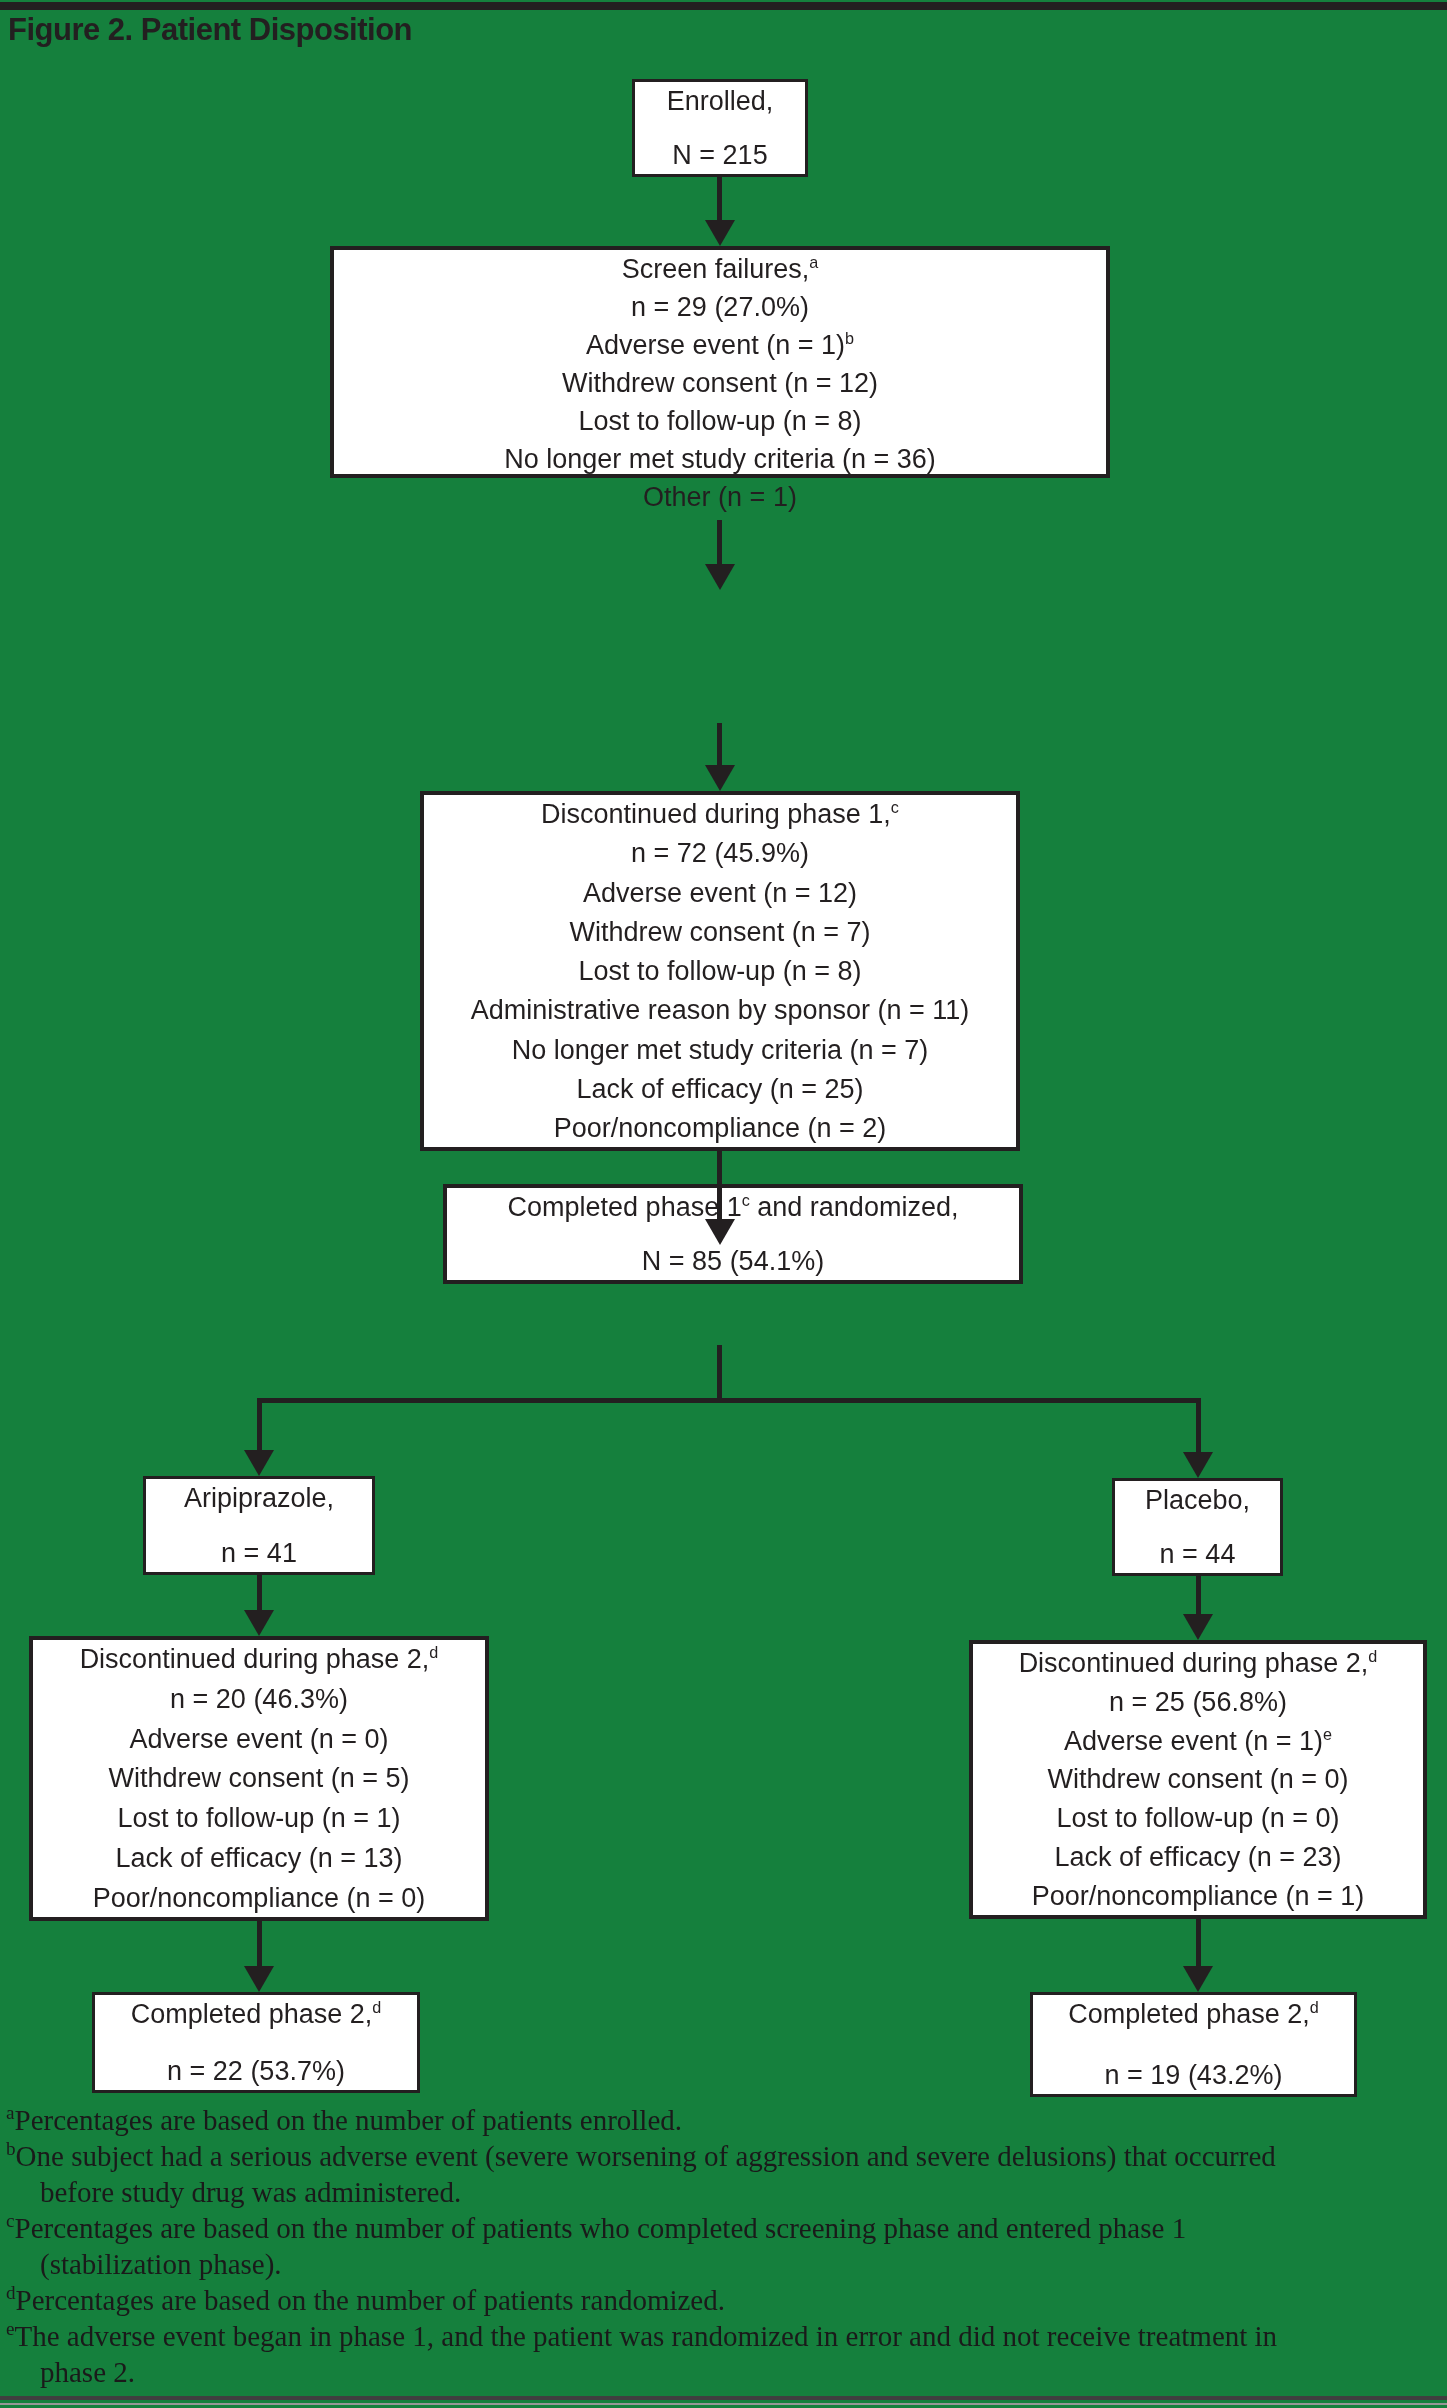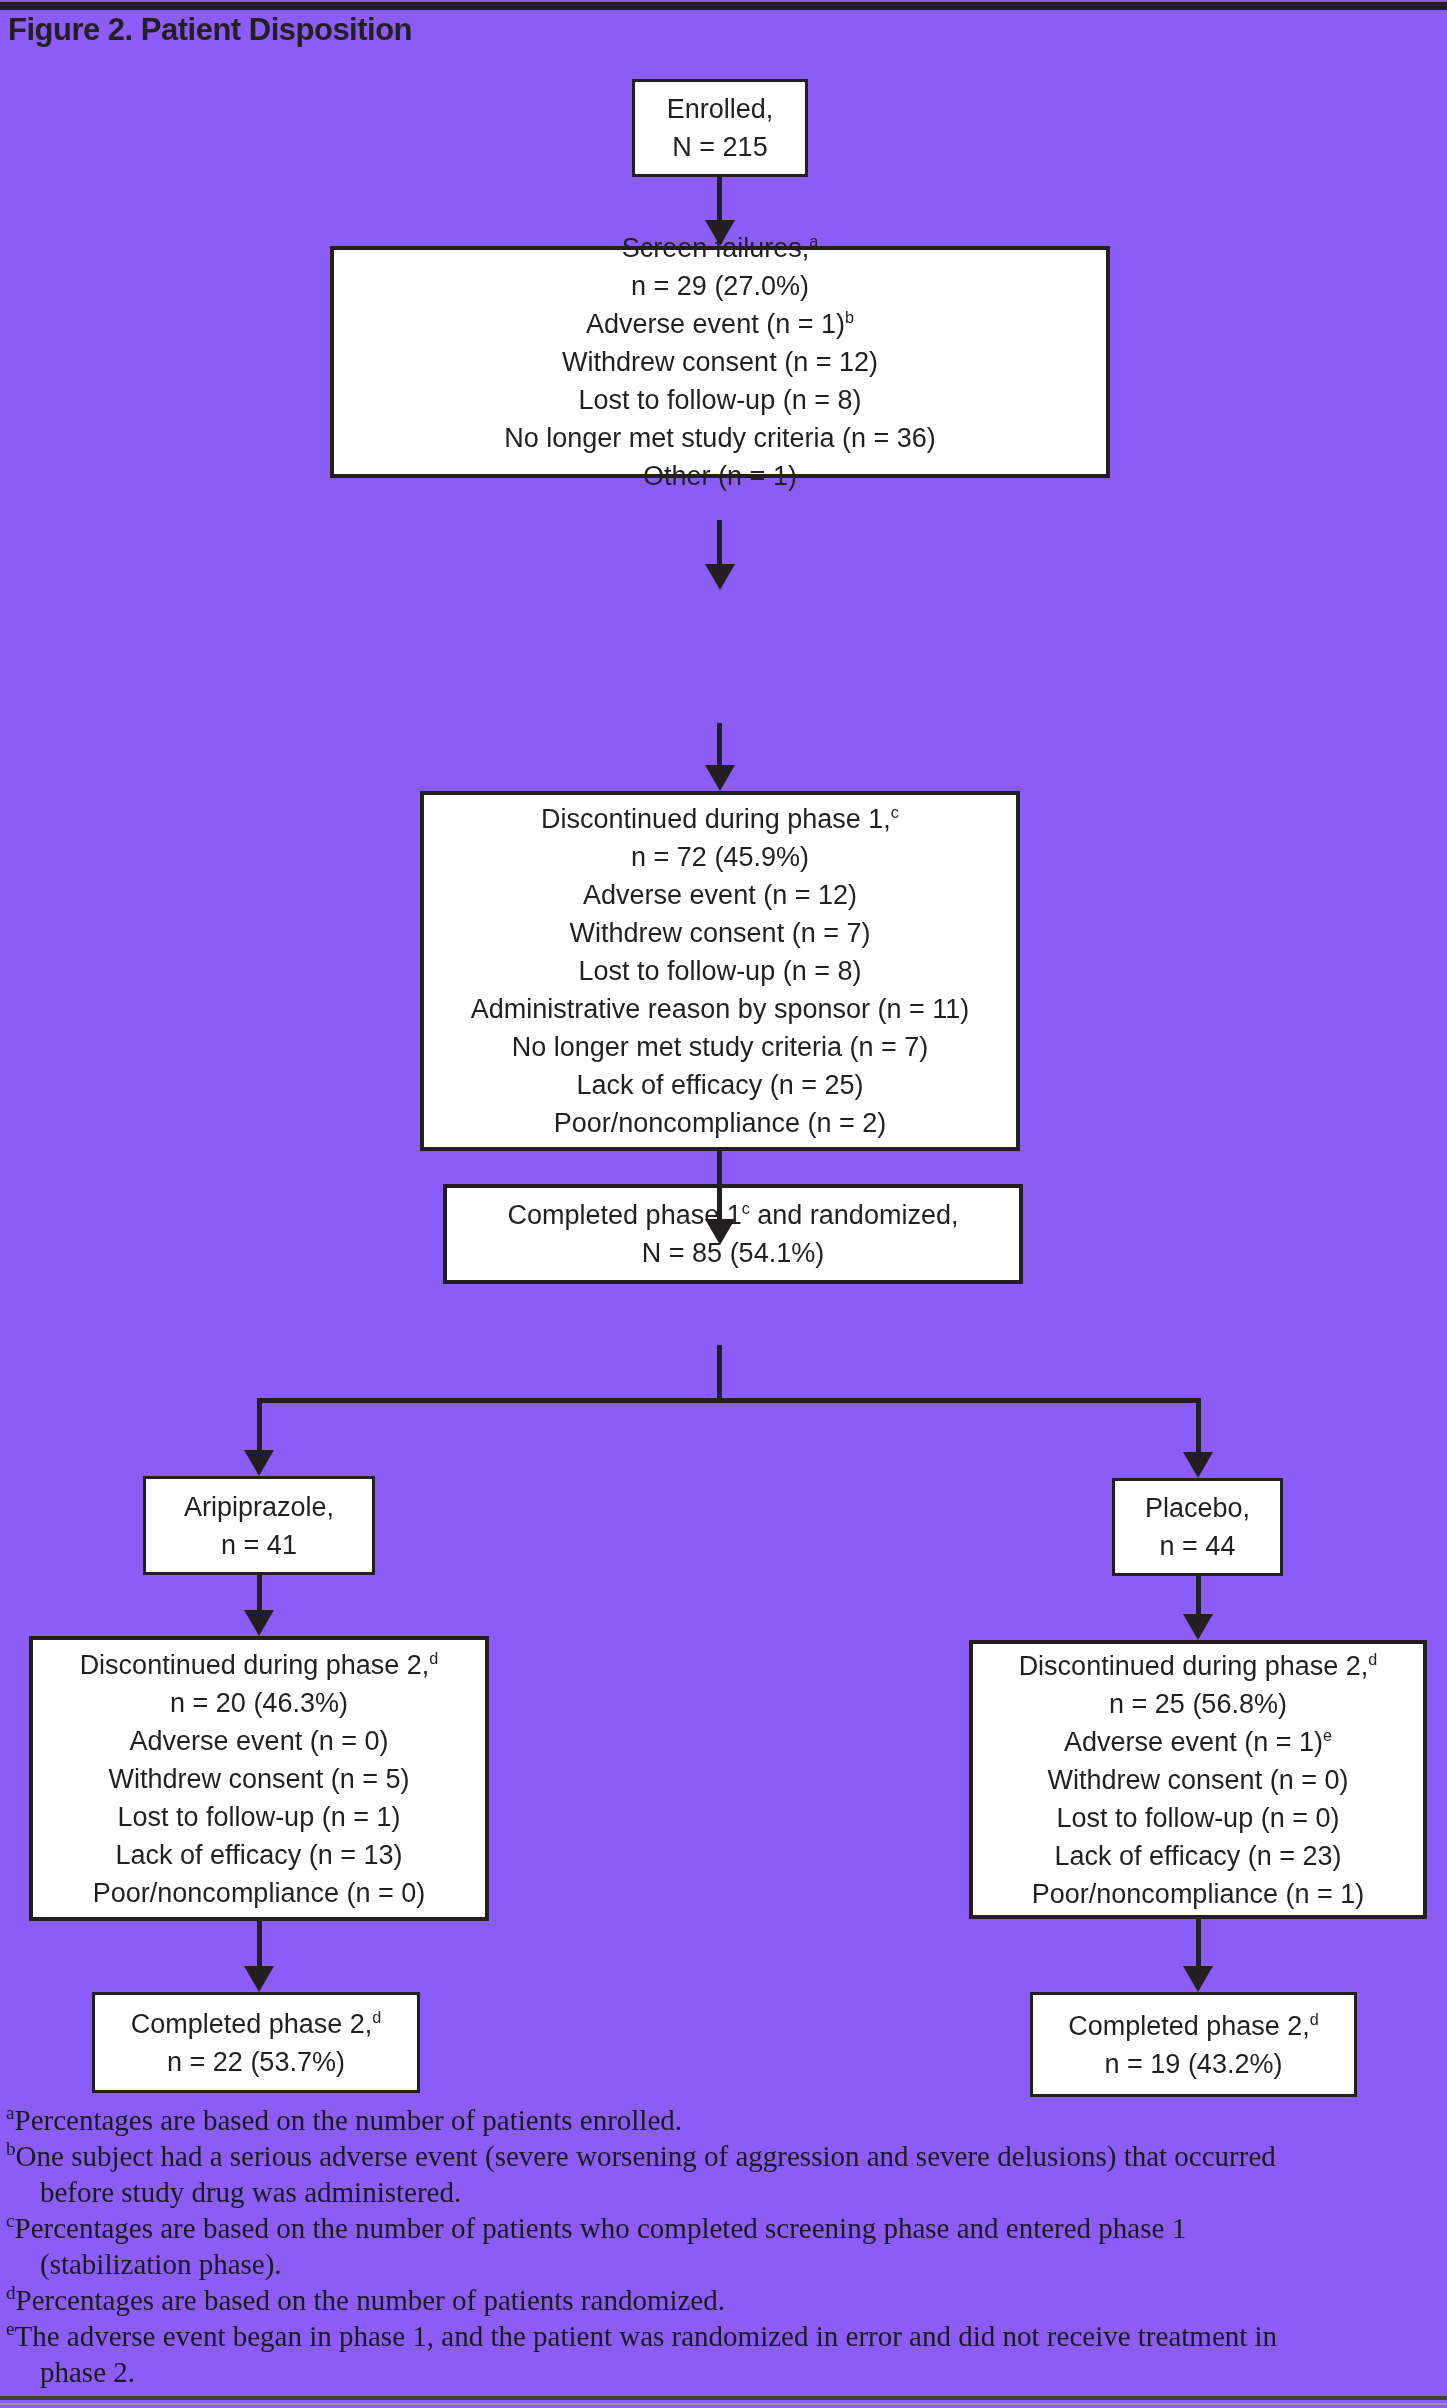--- a/index.html
+++ b/index.html
@@ -1,39 +1,39 @@
 <!DOCTYPE html>
 <html style="--ink: #231f20;"><head>
 <meta charset="utf-8">
 <style>
   html,body{margin:0;padding:0;background:#ffffff;}
   .page{
     position:relative;
     width:1447px;
     height:2408px;
-    background:#8b5cf6;
+    background:#15803d;
     font-family:"Liberation Sans","DejaVu Sans",sans-serif;
     color:var(--ink,#231f20);
     overflow:hidden;
   }
   .top-bar{
     position:absolute;left:0;top:2px;width:100%;height:8px;
     background:var(--ink,#231f20);
   }
   .fig-title{
     position:absolute;left:8px;top:12px;margin:0;
     font-size:31px;font-weight:700;letter-spacing:-0.5px;
     color:var(--ink,#231f20);
   }
   .box{
     position:absolute;
     box-sizing:border-box;
     border:4px solid var(--ink,#231f20);
     background:#ffffff;
-    display:flex;flex-direction:column;justify-content:center;align-items:center;
+    display:flex;flex-direction:column;justify-content:space-between;align-items:center;
     text-align:center;
     font-size:27px;line-height:38px;
     padding:0 6px;
   }
   .box .line{white-space:nowrap;}
   sup{font-size:60%;line-height:0;vertical-align:super;}
   .vline{position:absolute;width:5px;background:var(--ink,#231f20);}
   .hline{position:absolute;height:5px;background:var(--ink,#231f20);}
   .head{
     position:absolute;width:0;height:0;

